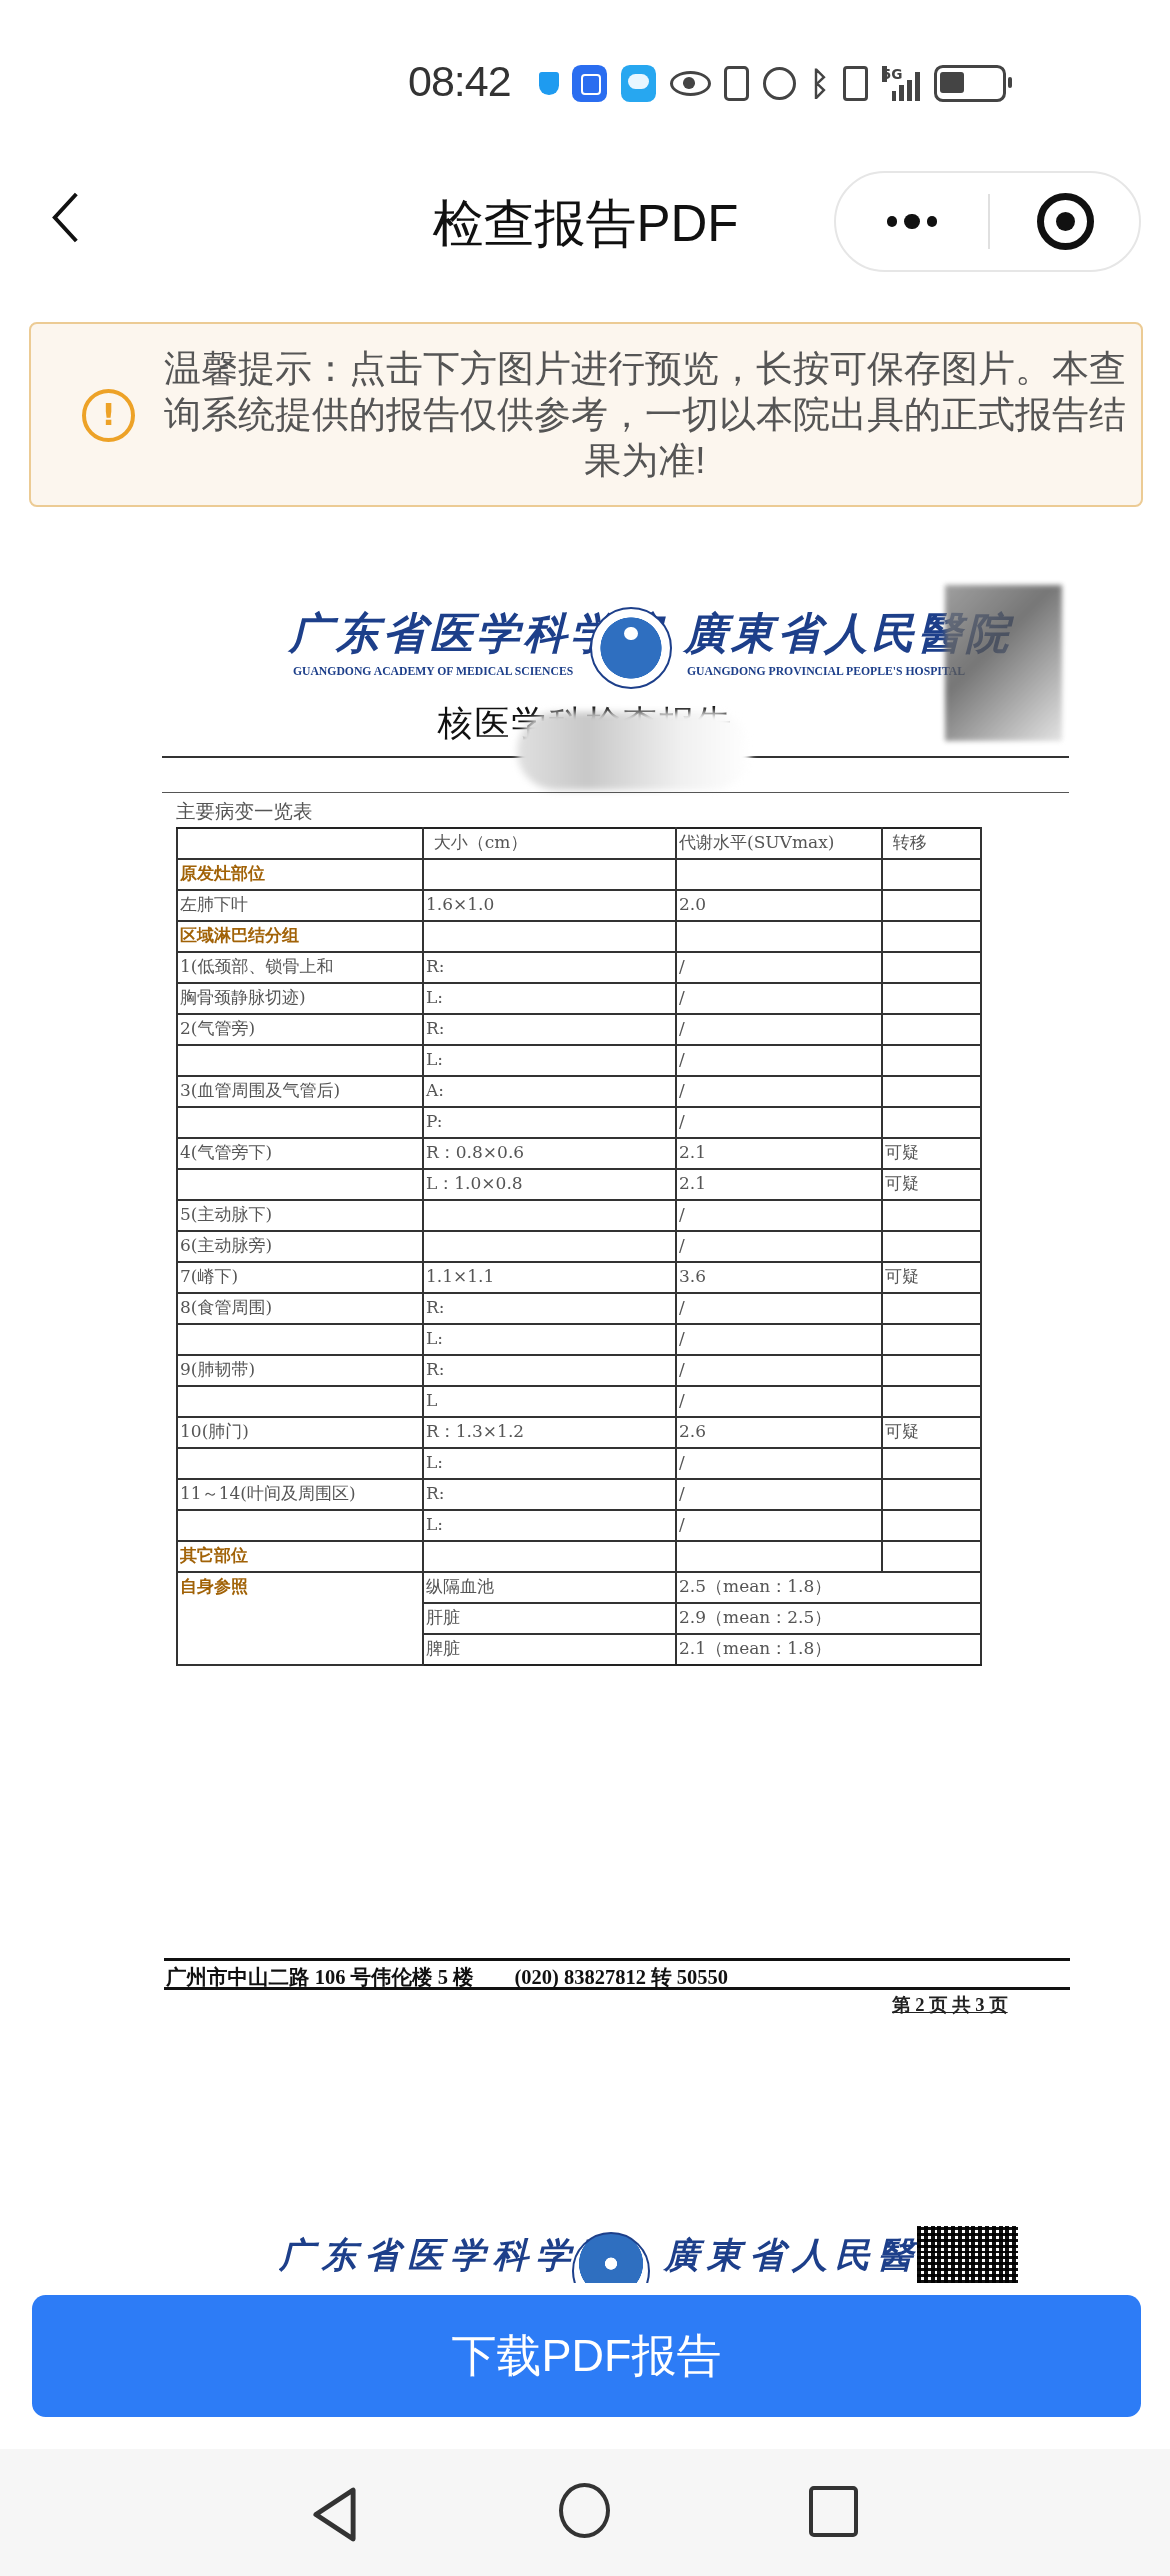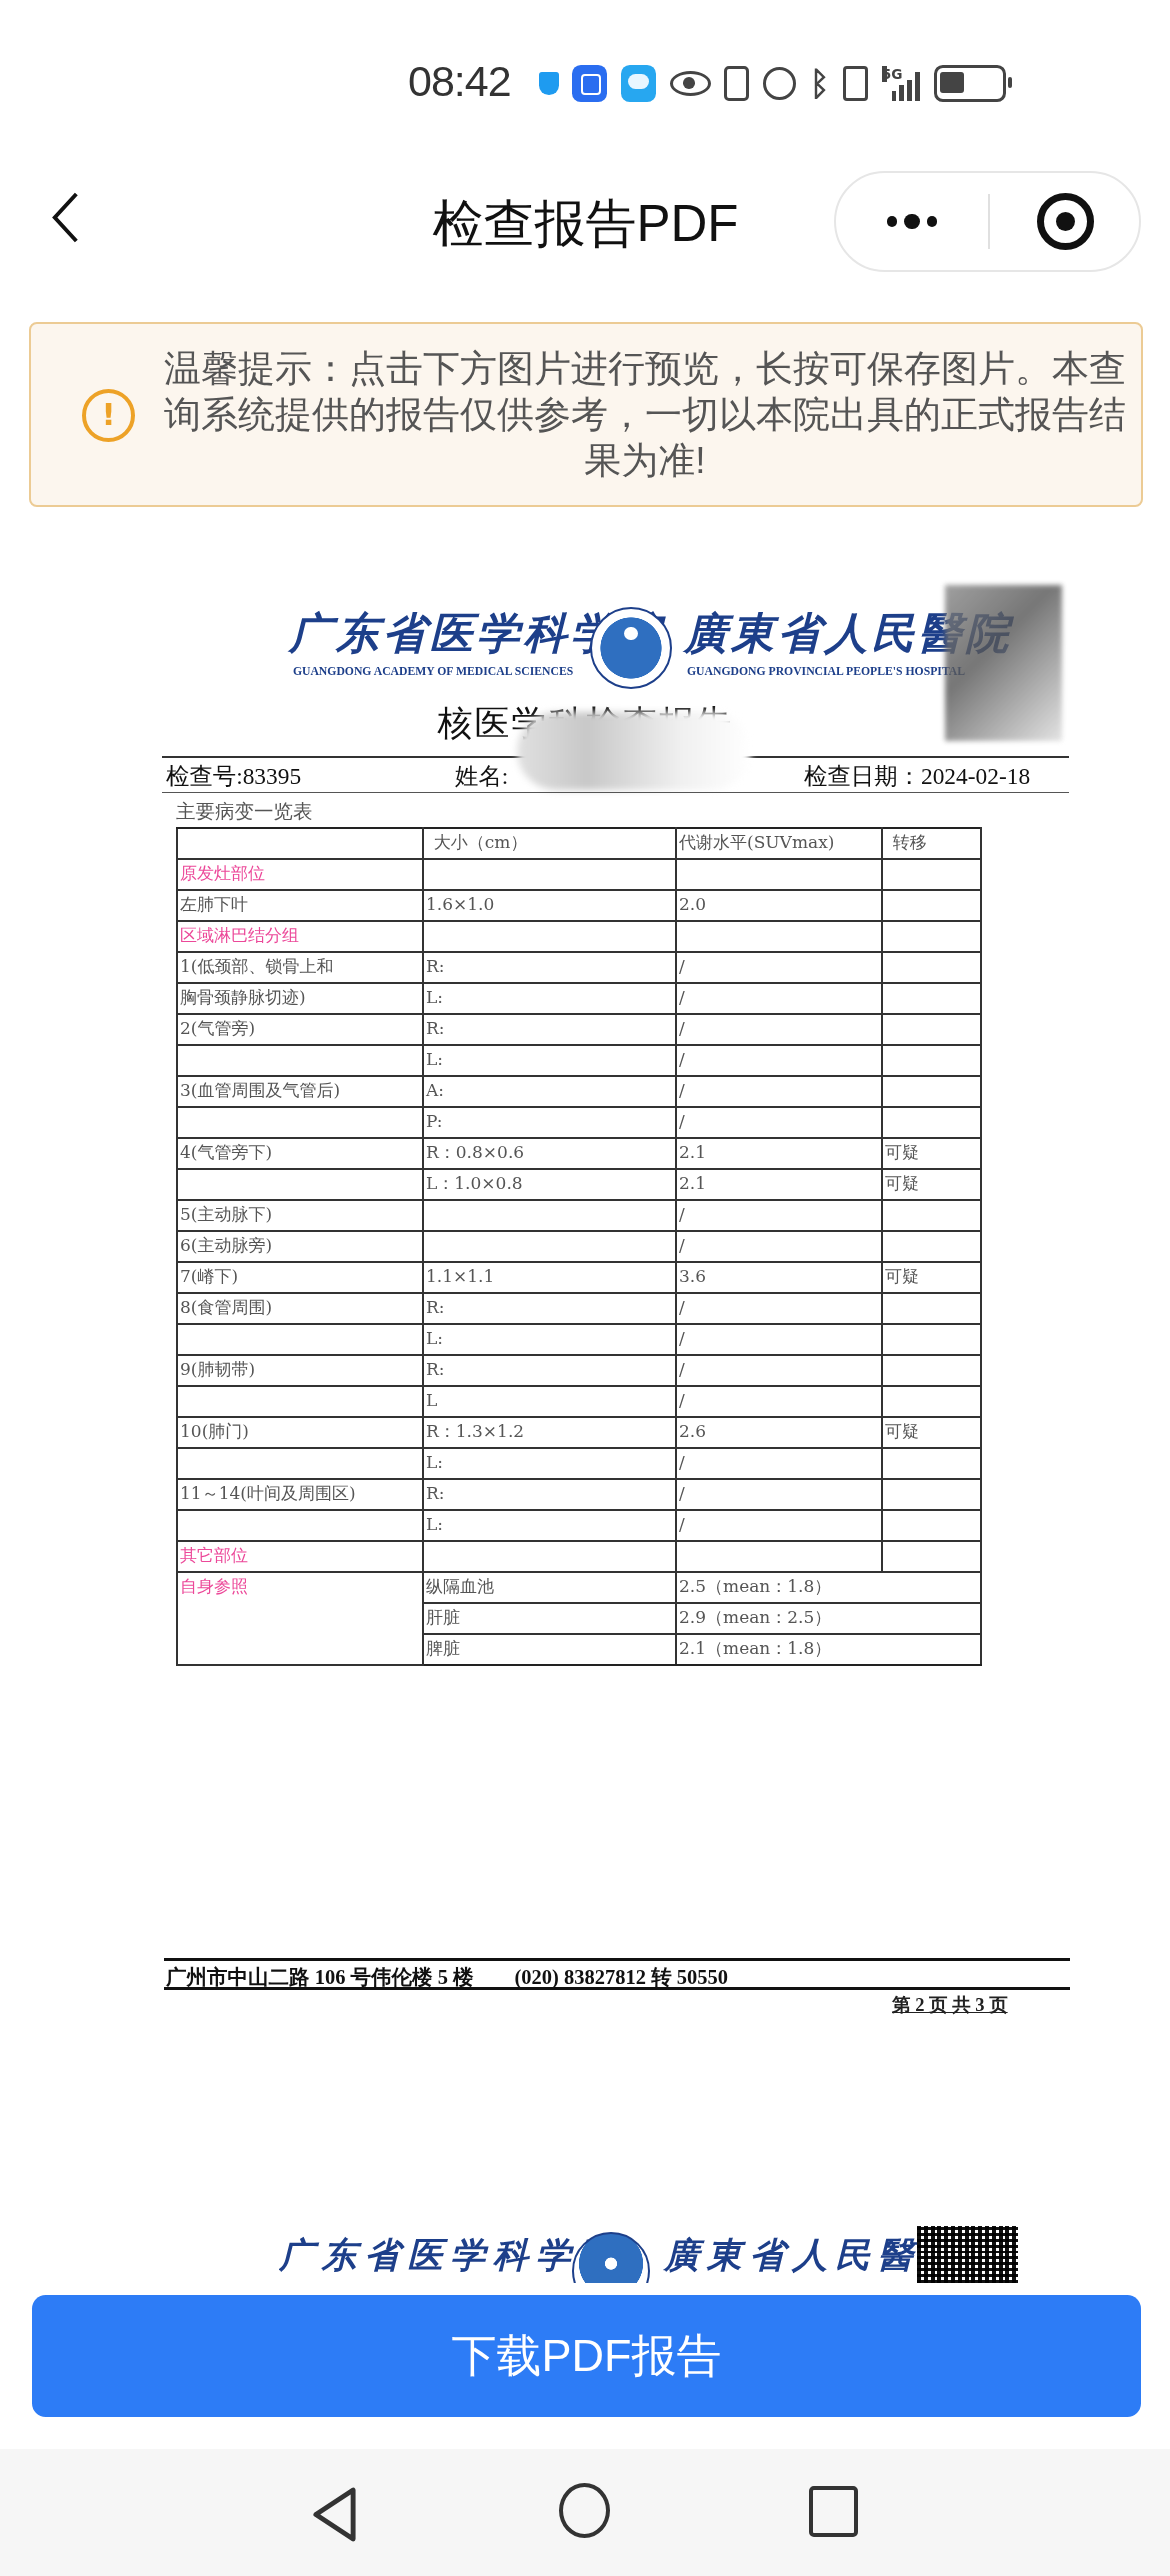--- a/index.html
+++ b/index.html
@@ -59,21 +59,21 @@
   .report-title { position: absolute; left: 0; right: 0; top: 154px; text-align: center; font-size: 35px; color: #111; font-family: "DejaVu Serif", serif; letter-spacing: 2px; }
   .name-blur { position: absolute; left: 517px; top: 166px; width: 234px; height: 78px; background: linear-gradient(90deg, #e0e0e0, #c8c8c8 30%, #f0f0f0 70%, #fff); border-radius: 39px; filter: blur(3.9px); }
   .info-line-top { position: absolute; left: 162px; top: 210px; width: 907px; height: 2px; background: #333; }
   .info-row { position: absolute; left: 166px; top: 214px; width: 898px; height: 29px; font-family: "Liberation Serif", serif; font-size: 23.4px; color: #111; }
   .info-row span { position: absolute; top: 0; white-space: nowrap; }
   .info-line-bottom { position: absolute; left: 162px; top: 246px; width: 907px; height: 1px; background: #555; }
   .table-caption { position: absolute; left: 176px; top: 252px; font-size: 19.5px; color: #555; font-family: "DejaVu Serif", serif; }
 
   table.lesions { position: absolute; left: 176px; top: 281px; width: 803px; border-collapse: collapse; font-family: "DejaVu Serif", serif; font-size: 17px; color: #555; table-layout: fixed; }
   table.lesions td { border: 2px solid #333; height: 31px; padding: 0 2px; vertical-align: top; white-space: nowrap; overflow: hidden; line-height: 27px; }
-  table.lesions td.sec { font-weight: normal; color: #ec4899; font-family: "DejaVu Sans", sans-serif; }
+  table.lesions td.sec { font-weight: bold; color: #a16207; font-family: "DejaVu Sans", sans-serif; }
   table.lesions td.hdr { color: #555; padding-left: 9.8px; }
   table.lesions tr.thick td { border-top: 2.9px solid #222; }
 
   .footer-line1 { position: absolute; left: 164px; top: 1412px; width: 906px; height: 2.9px; background: #111; }
   .footer-address { position: absolute; left: 166px; top: 1417px; font-family: "Liberation Serif", serif; font-weight: bold; font-size: 20.5px; color: #111; white-space: nowrap; }
   .footer-address .phone { margin-left: 41px; }
   .footer-line2 { position: absolute; left: 164px; top: 1441px; width: 906px; height: 2.9px; background: #111; }
   .footer-page { position: absolute; left: 892px; top: 1446px; font-family: "Liberation Serif", serif; font-weight: bold; font-size: 18.5px; color: #222; white-space: nowrap; text-decoration: underline; }
 
   .logo-row2 { position: absolute; left: 279px; top: 1678px; width: 742px; height: 59px; overflow: hidden; }
@@ -148,25 +148,20 @@
     <div class="logo-cn-left">广东省医学科学院</div>
     <div class="logo-en-left">GUANGDONG ACADEMY OF MEDICAL SCIENCES</div>
     <div class="logo-emblem"></div>
     <div class="logo-cn-right">廣東省人民醫院</div>
     <div class="logo-en-right">GUANGDONG PROVINCIAL PEOPLE'S HOSPITAL</div>
   </div>
   <div class="qr-blur"></div>
 
   <div class="report-title">核医学科检查报告</div>
   <div class="info-line-top"></div>
-  <div class="info-row">
-    <span style="left:0">检查号:83395</span>
-    <span style="left:289px">姓名:</span>
-    <span style="left:638px">检查日期：2024-02-18</span>
-  </div>
   <div class="name-blur"></div>
   <div class="info-line-bottom"></div>
   <div class="table-caption">主要病变一览表</div>
 
   <table class="lesions">
     <colgroup>
         <col style="width:246px">
         <col style="width:253px">
         <col style="width:206px">
         <col style="width:99px">

